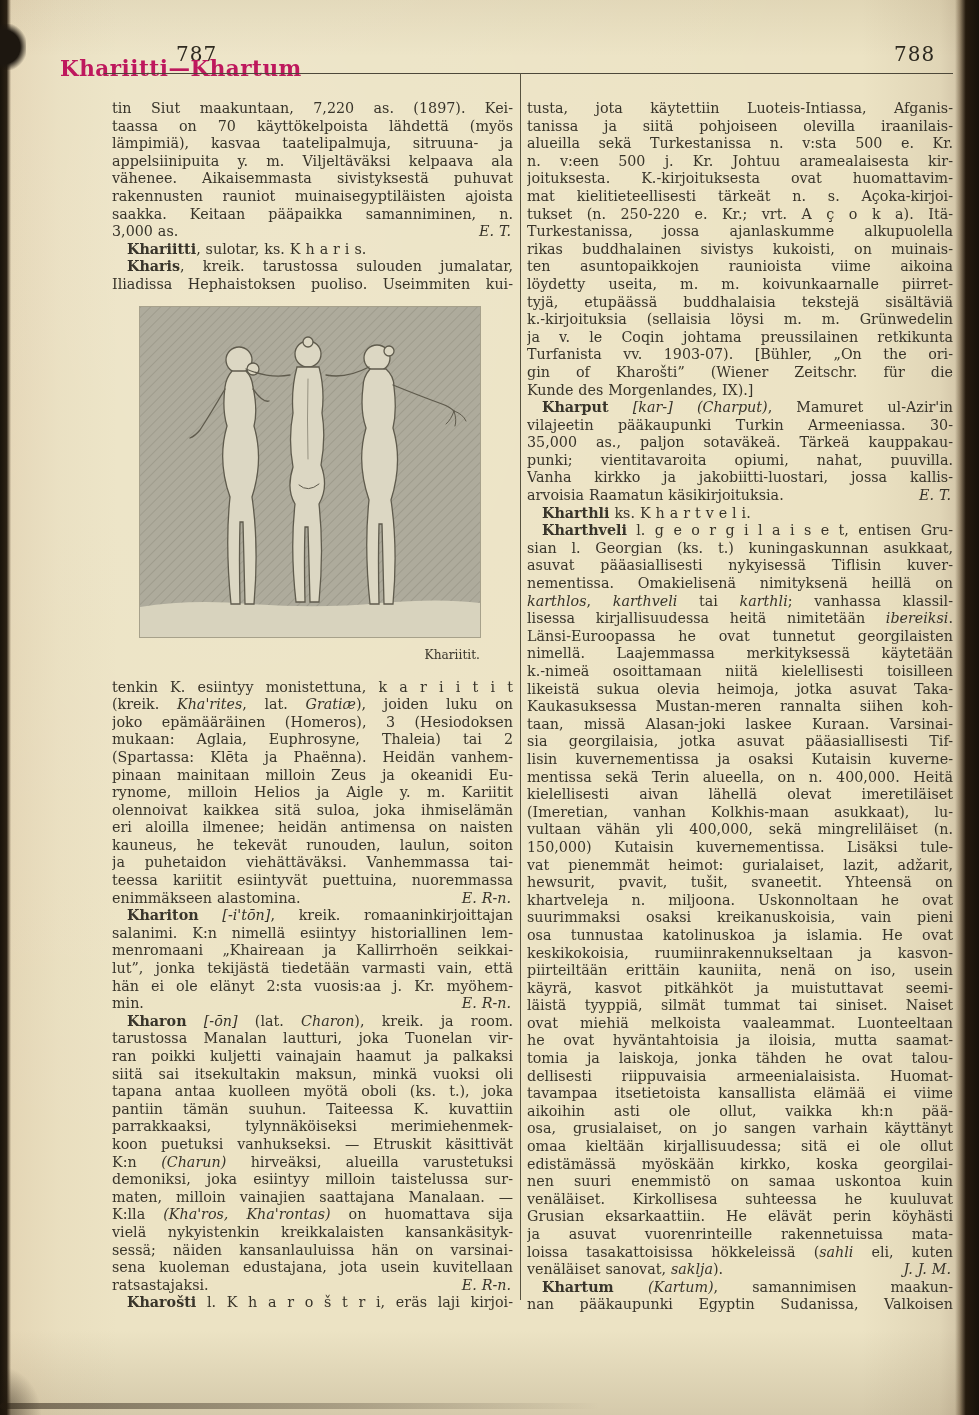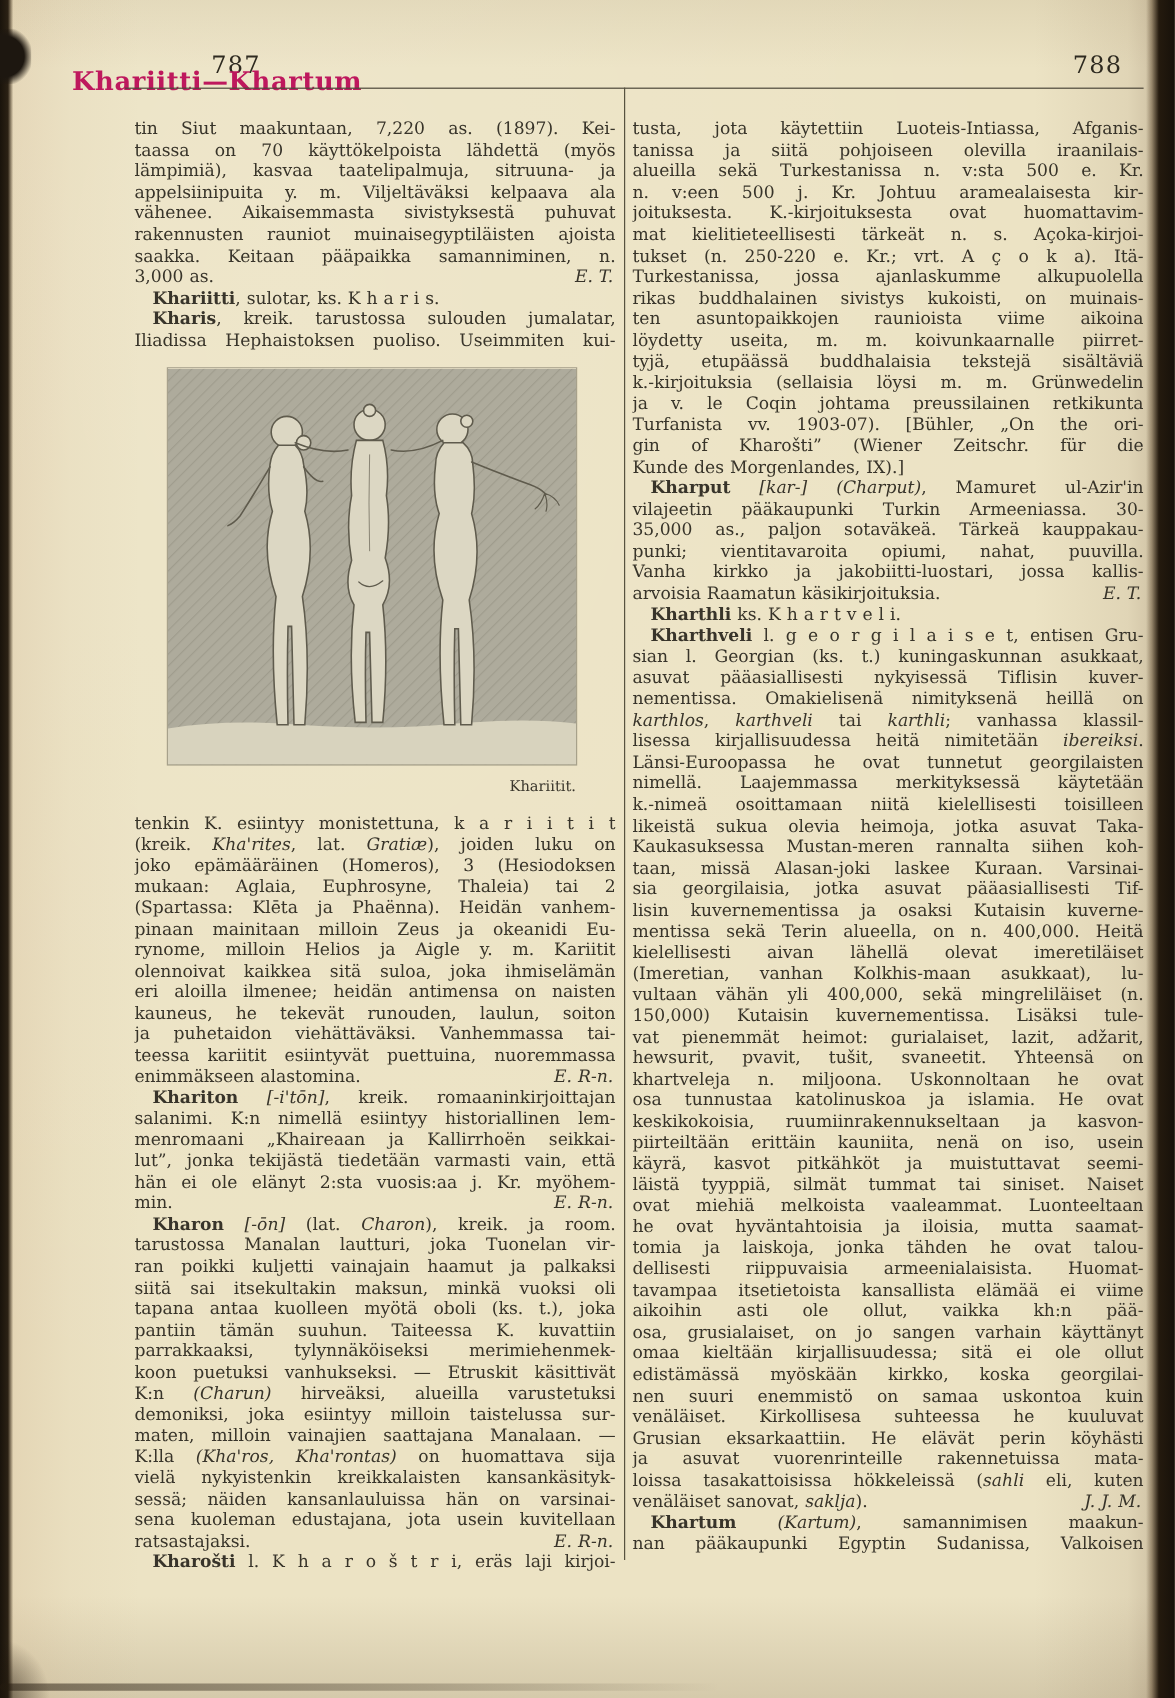--- a/index.html
+++ b/index.html
@@ -195,20 +195,21 @@
       <div class="line"><span class="n">sia georgilaisia, jotka asuvat pääasiallisesti Tif-</span></div>
       <div class="line"><span class="n">lisin kuvernementissa ja osaksi Kutaisin kuverne-</span></div>
       <div class="line"><span class="n">mentissa sekä Terin alueella, on n. 400,000. Heitä</span></div>
       <div class="line"><span class="n">kielellisesti aivan lähellä olevat imeretiläiset</span></div>
       <div class="line"><span class="n">(Imeretian, vanhan Kolkhis-maan asukkaat), lu-</span></div>
       <div class="line"><span class="n">vultaan vähän yli 400,000, sekä mingreliläiset (n.</span></div>
       <div class="line"><span class="n">150,000) Kutaisin kuvernementissa. Lisäksi tule-</span></div>
       <div class="line"><span class="n">vat pienemmät heimot: gurialaiset, lazit, adžarit,</span></div>
       <div class="line"><span class="n">hewsurit, pvavit, tušit, svaneetit. Yhteensä on</span></div>
       <div class="line"><span class="n">khartveleja n. miljoona. Uskonnoltaan he ovat</span></div>
+      <div class="line"><span class="n">suurimmaksi osaksi kreikanuskoisia, vain pieni</span></div>
       <div class="line"><span class="n">osa tunnustaa katolinuskoa ja islamia. He ovat</span></div>
       <div class="line"><span class="n">keskikokoisia, ruumiinrakennukseltaan ja kasvon-</span></div>
       <div class="line"><span class="n">piirteiltään erittäin kauniita, nenä on iso, usein</span></div>
       <div class="line"><span class="n">käyrä, kasvot pitkähköt ja muistuttavat seemi-</span></div>
       <div class="line"><span class="n">läistä tyyppiä, silmät tummat tai siniset. Naiset</span></div>
       <div class="line"><span class="n">ovat miehiä melkoista vaaleammat. Luonteeltaan</span></div>
       <div class="line"><span class="n">he ovat hyväntahtoisia ja iloisia, mutta saamat-</span></div>
       <div class="line"><span class="n">tomia ja laiskoja, jonka tähden he ovat talou-</span></div>
       <div class="line"><span class="n">dellisesti riippuvaisia armeenialaisista. Huomat-</span></div>
       <div class="line"><span class="n">tavampaa itsetietoista kansallista elämää ei viime</span></div>

